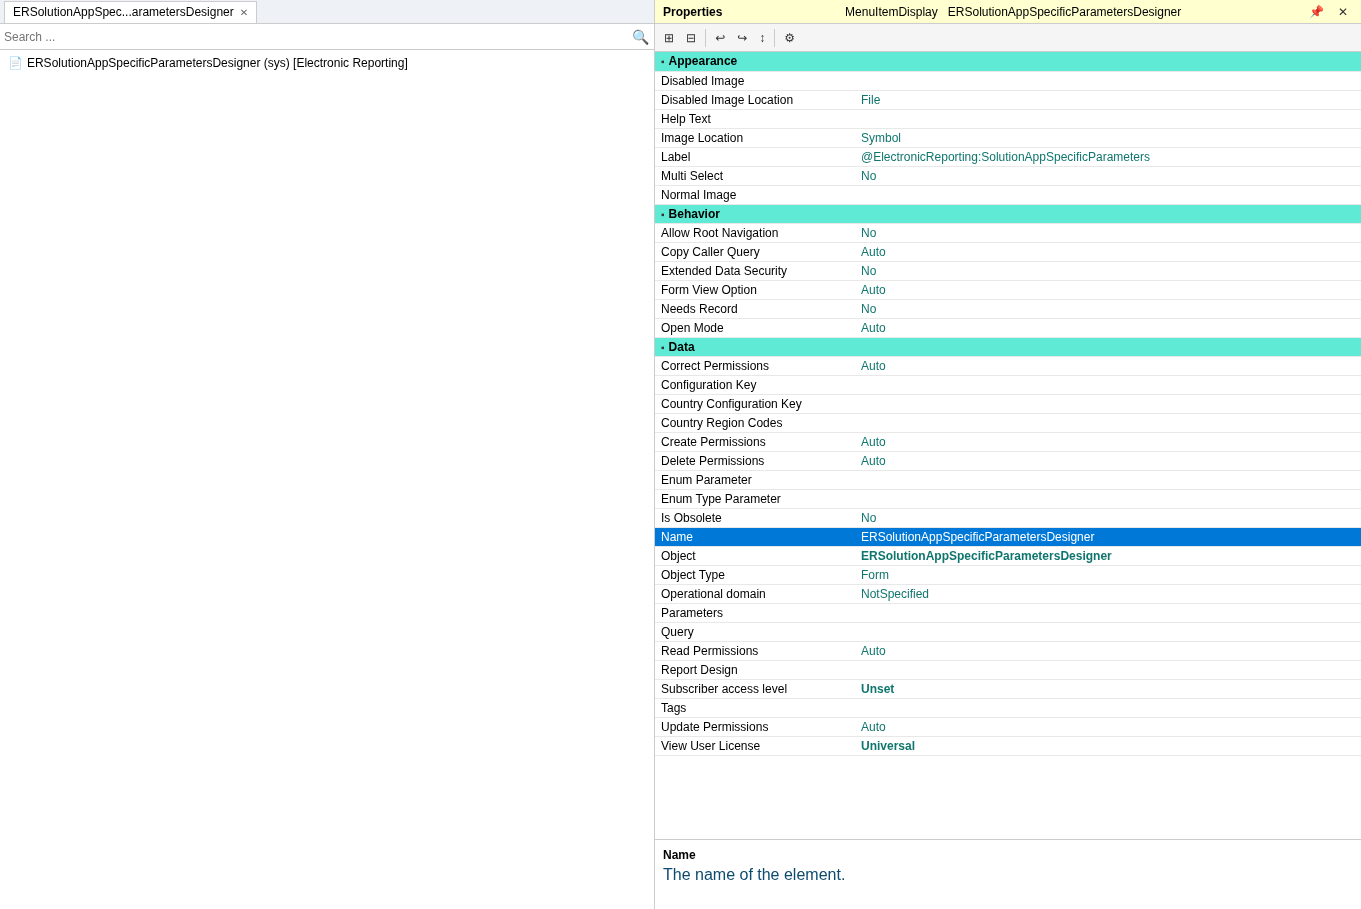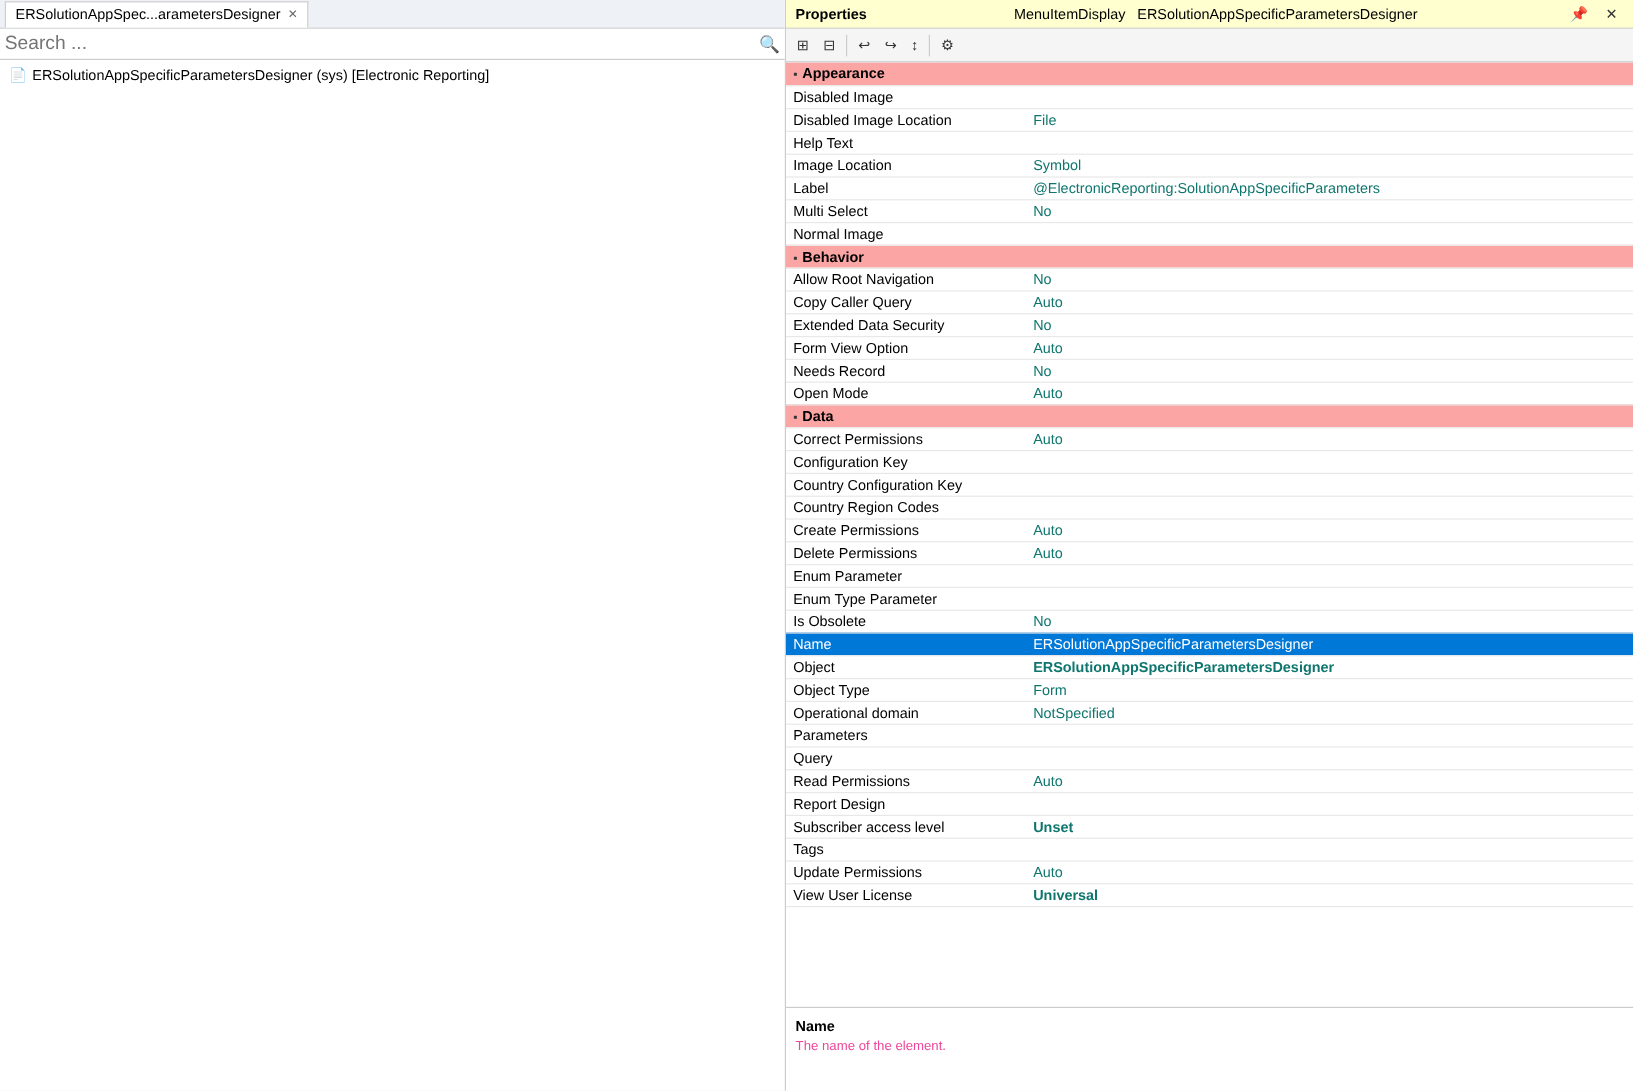--- a/index.html
+++ b/index.html
@@ -44,21 +44,21 @@
       align-items: center;
       border-bottom: 1px solid #ccc;
       padding: 2px 4px;
       background: #fff;
       height: 26px;
     }
     #search-input {
       flex: 1;
       border: none;
       outline: none;
-      font-size: 16px;
+      font-size: 12px;
       color: #999;
     }
     .search-icon-btn {
       background: none;
       border: none;
       cursor: pointer;
       color: #666;
       font-size: 14px;
     }
     #tree-area {
@@ -137,21 +137,21 @@
     .prop-table {
       width: 100%;
       border-collapse: collapse;
     }
     .prop-table td {
       padding: 2px 6px;
       border-bottom: 1px solid #e8e8e8;
       height: 19px;
     }
     .section-header td {
-      background: #fca5a5;
+      background: #5eead4;
       font-weight: bold;
       color: #000;
       padding: 2px 6px;
     }
     .section-toggle {
       margin-right: 4px;
       color: #333;
       font-size: 10px;
     }
     .prop-name { color: #000; width: 200px; padding-left: 16px; }
@@ -165,22 +165,22 @@
       padding: 8px;
       min-height: 70px;
       background: #fff;
     }
     #footer-prop-name {
       font-weight: bold;
       font-size: 12px;
       margin-bottom: 4px;
     }
     #footer-prop-desc {
-      font-size: 11px;
-      color: #ec4899;
+      font-size: 16px;
+      color: #0c4a6e;
     }
   </style>
 </head>
 <body>
 
 <div id="left-panel">
   <div id="tab-bar">
     <div class="tab">
       <span>ERSolutionAppSpec...arametersDesigner</span>
       <span class="tab-close">✕</span>

